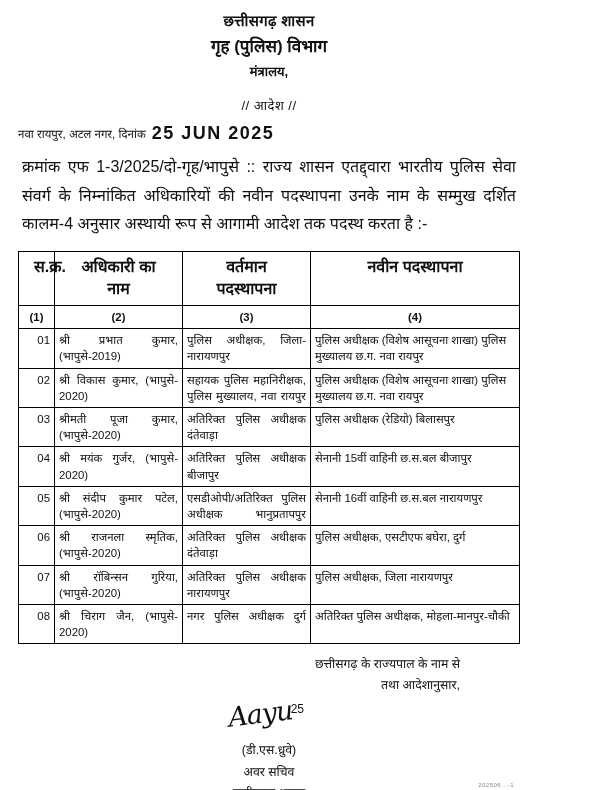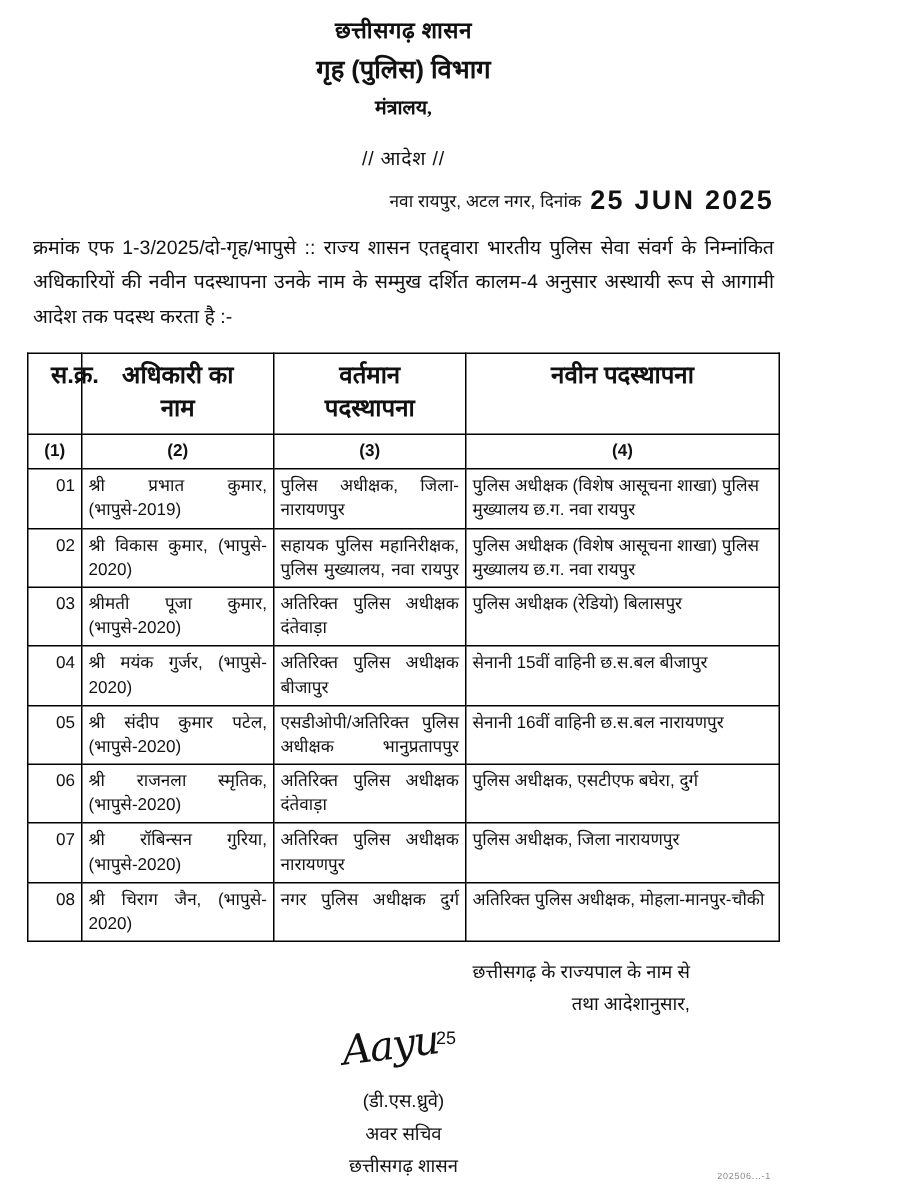--- a/index.html
+++ b/index.html
@@ -33,55 +33,53 @@
   }
   .hdr .l2 {
     font-size: 17px;
     font-weight: 700;
     margin-top: 3px;
   }
   .hdr .l3 {
     font-size: 13px;
     font-weight: 700;
     margin-top: 4px;
-    font-family: Liberation Serif, serif;
   }
   .hdr .l4 {
     font-size: 14px;
     font-weight: 700;
     margin-top: 5px;
   }
   .order-line {
     text-align: center;
     font-size: 13px;
     font-weight: 400;
     margin-top: 14px;
     letter-spacing: 0.5px;
   }
   .place-line {
     display: flex;
-    justify-content: flex-end;
     align-items: baseline;
     margin-top: 8px;
     padding-right: 4px;
     gap: 6px;
   }
   .place-line .pl-text {
     font-size: 11.5px;
   }
   .place-line .pl-date {
     font-size: 18px;
     font-weight: 700;
     letter-spacing: 1.5px;
     position: relative;
     top: 1px;
   }
   .body-para {
     margin-top: 10px;
-    font-size: 13px;
+    font-size: 16px;
     line-height: 1.78;
     text-align: justify;
     padding: 0 4px;
   }
   table.main {
     width: 100%;
     border-collapse: collapse;
     margin-top: 12px;
     table-layout: fixed;
   }

